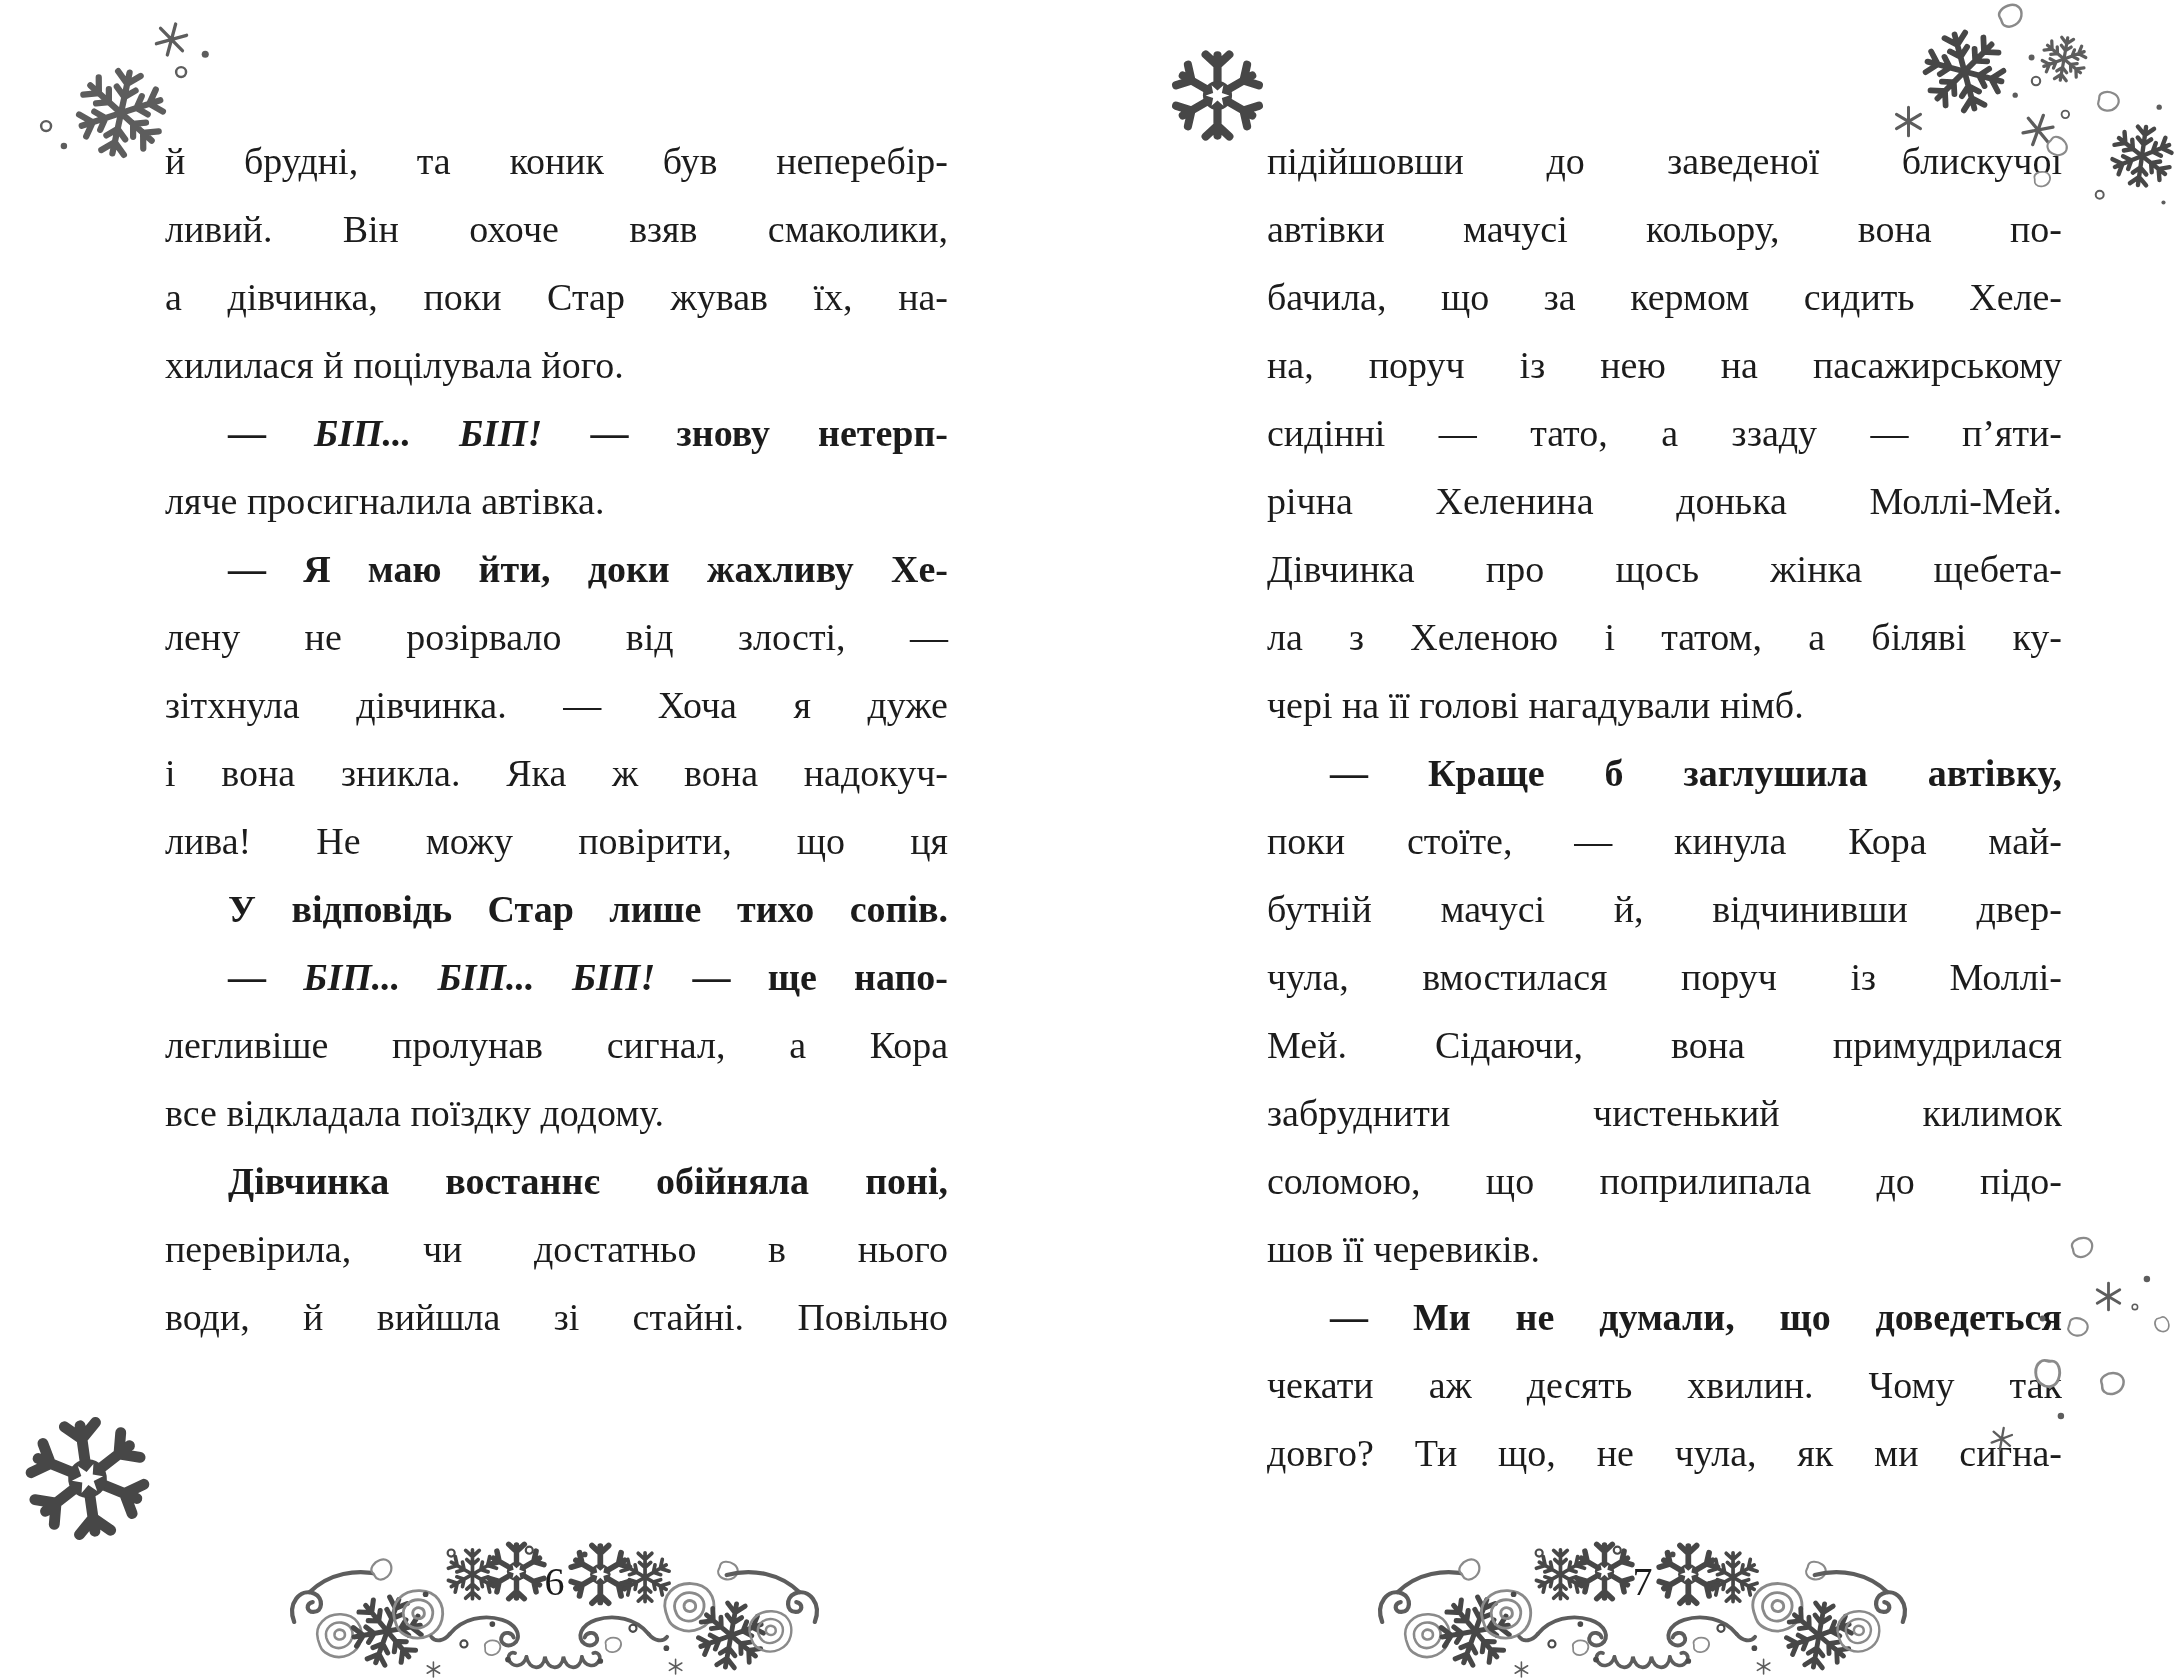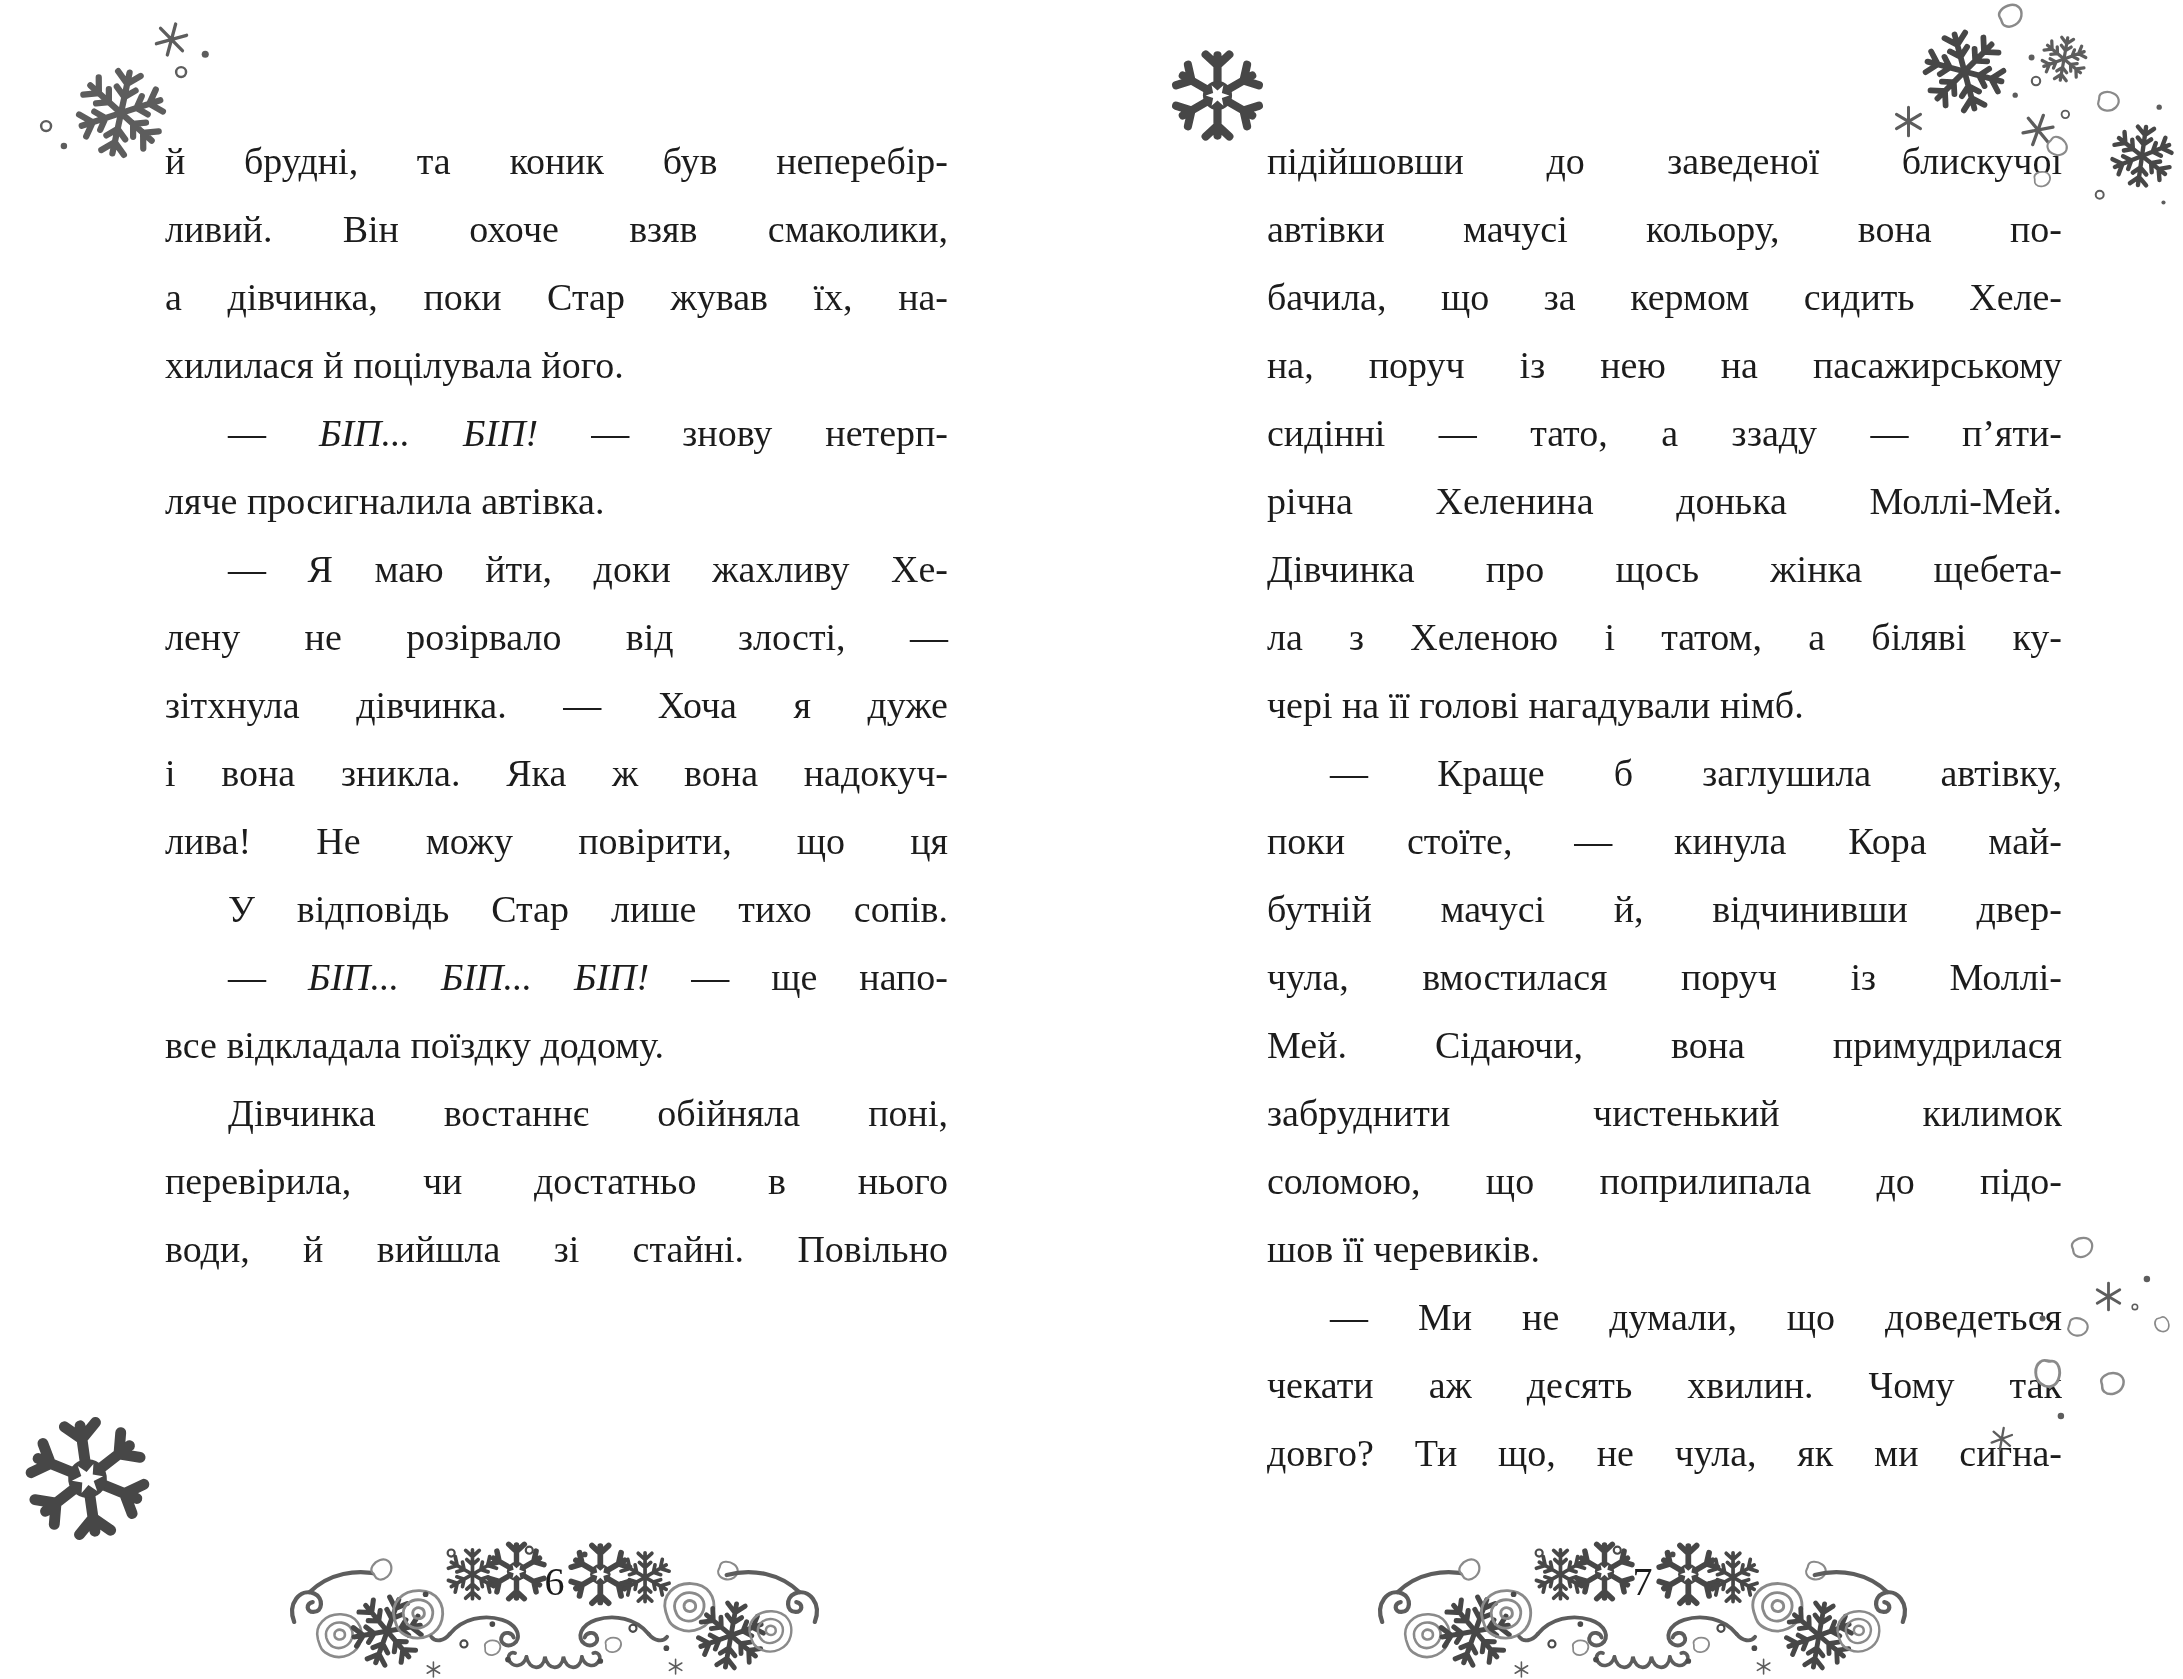--- a/index.html
+++ b/index.html
@@ -10,21 +10,21 @@
   body{
     width:2183px;height:1679px;position:relative;overflow:hidden;
     background:var(--background);
     font-family:"Liberation Serif", serif;
   }
   .page-text{position:absolute;top:127px;color:var(--text);font-size:38px;line-height:68px;}
   .page-text.left{left:165px;width:783px;}
   .page-text.right{left:1267px;width:795px;}
   .line{height:68px;text-align:justify;text-align-last:justify;}
   .line.last{text-align-last:left;}
-  .line.indent{text-indent:63px;}
+  .line.indent{text-indent:63px;font-weight:bold;}
   .it{font-style:italic;}
   .dec{position:absolute;overflow:visible;}
   .c-d{color:var(--decor-dark);} .c-m{color:var(--decor-mid);} .c-l{color:var(--decor-light);}
   .orn{position:absolute;top:1509px;width:551px;height:174px;color:#4a4a4a;}
   #orn-left{left:279px;} #orn-right{left:1367px;}
   .pagenum{position:absolute;top:1558px;width:551px;text-align:center;
     font-size:40px;color:var(--text);}
   #pn-left{left:279px;} #pn-right{left:1367px;}
 </style>
 </head>
@@ -163,20 +163,21 @@
       <div class="line last"><span>хилилася й поцілувала його.</span></div>
       <div class="line indent"><span>— </span><span class="it">БІП... БІП!</span><span> — знову нетерп-</span></div>
       <div class="line last"><span>ляче просигналила автівка.</span></div>
       <div class="line indent"><span>— Я маю йти, доки жахливу Хе-</span></div>
       <div class="line"><span>лену не розірвало від злості, —</span></div>
       <div class="line"><span>зітхнула дівчинка. — Хоча я дуже</span></div>
       <div class="line"><span>і вона зникла. Яка ж вона надокуч-</span></div>
       <div class="line"><span>лива! Не можу повірити, що ця</span></div>
       <div class="line indent"><span>У відповідь Стар лише тихо сопів.</span></div>
       <div class="line indent"><span>— </span><span class="it">БІП... БІП... БІП!</span><span> — ще напо-</span></div>
+      <div class="line"><span>легливіше пролунав сигнал, а Кора</span></div>
       <div class="line last"><span>все відкладала поїздку додому.</span></div>
       <div class="line indent"><span>Дівчинка востаннє обійняла поні,</span></div>
       <div class="line"><span>перевірила, чи достатньо в нього</span></div>
       <div class="line"><span>води, й вийшла зі стайні. Повільно</span></div>
     </div>
   <svg id="orn-left" class="orn" viewBox="0 0 775 245">
       <use href="#orn"></use>
     </svg>
   <div id="pn-left" class="pagenum">6</div>
 </div>

